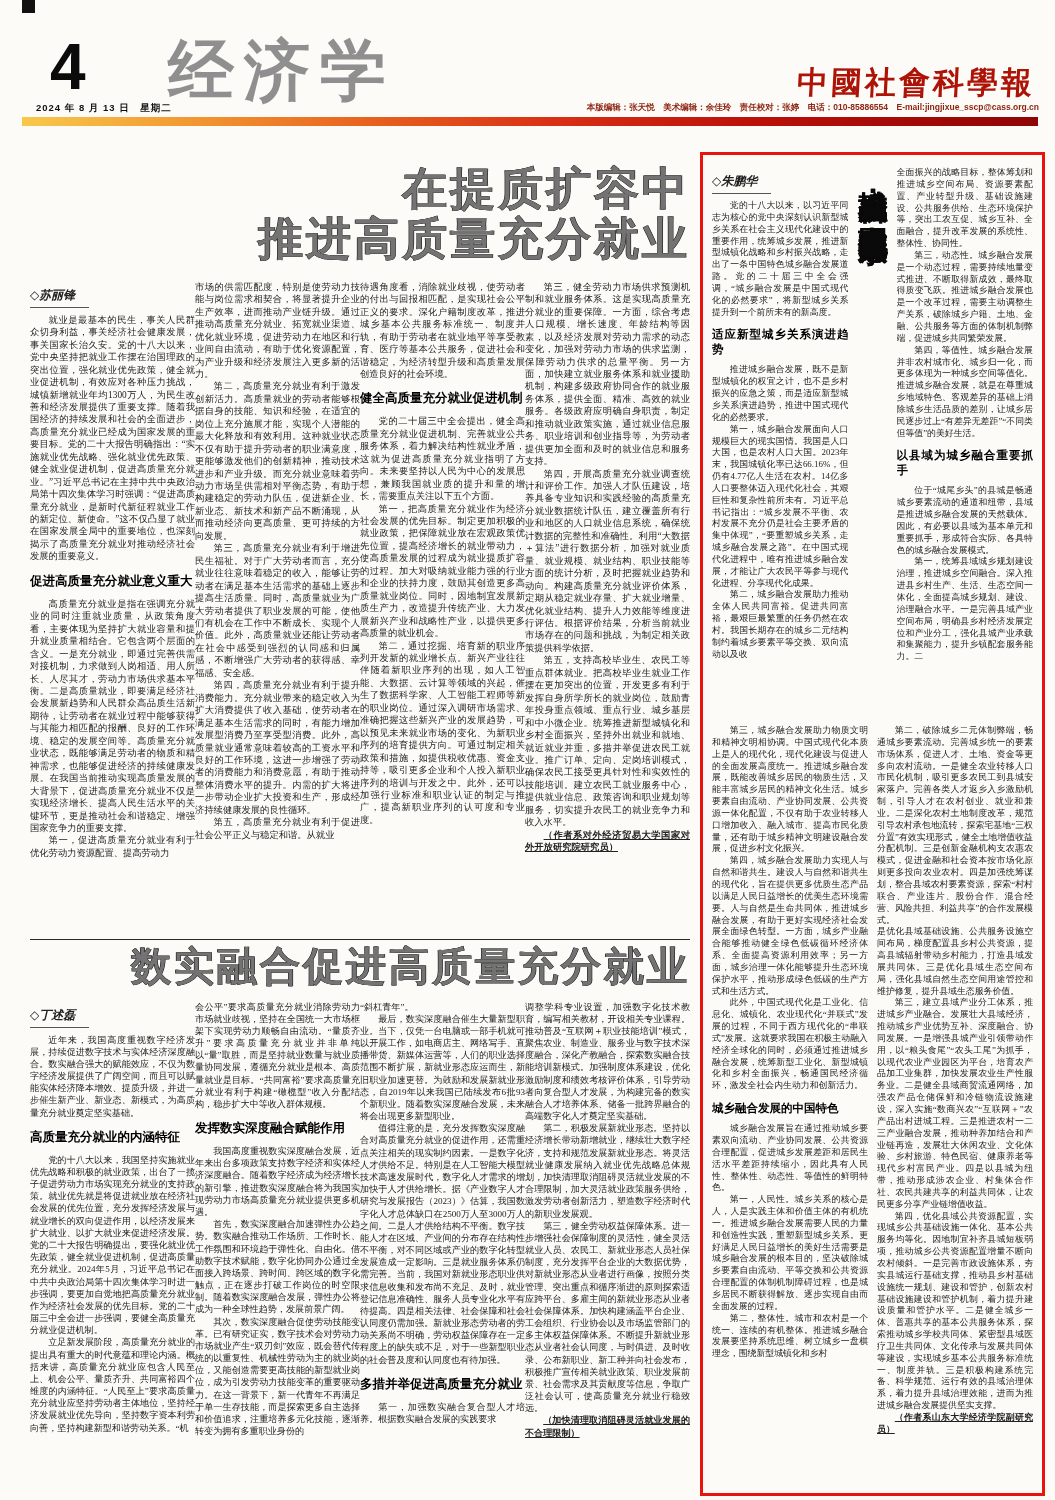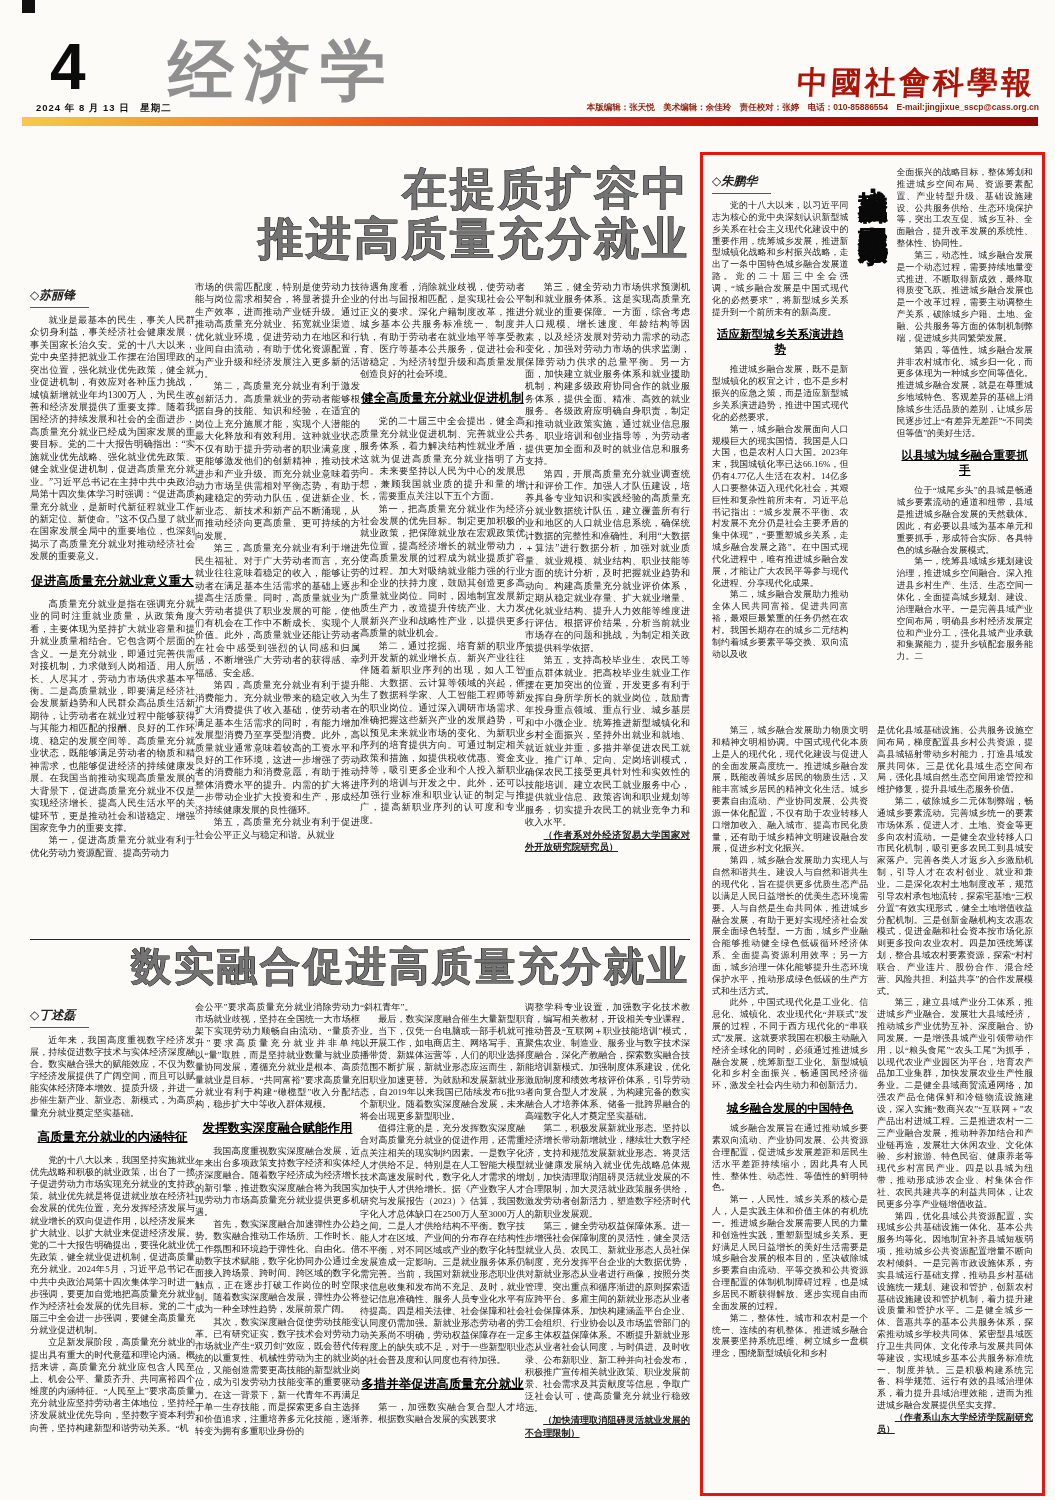--- a/index.html
+++ b/index.html
@@ -24,21 +24,21 @@
   .hl-top{font-size:45px;margin-top:26px;}
   .hl-bot{font-size:45px;}
   .hl-single{font-size:40px;margin-top:4px;}
   .cols{display:flex;text-align:justify;}
   .col{flex:1;overflow:hidden;}
   .cols-top{height:648px;margin-top:16px;}
   .cols-bot{height:500px;margin-top:12px;}
   p.bp{margin:0;font-size:9.3px;line-height:1.34;text-indent:2em;color:#222;}
   .cols-bot p.bp{font-size:9.1px;}
   p.cont{text-indent:0;}
-  .subhead{font:bold 12.5px "Liberation Sans",sans-serif;color:#000;text-align:center;margin:10px 0 8px;text-decoration:underline;}
+  .subhead{font:bold 12.5px "Liberation Sans",sans-serif;color:#000;margin:10px 0 8px;}
   .author-sig{display:inline-block;font:bold italic 12px "DejaVu Serif",serif;color:#222;
         border-bottom:1px solid #555;padding:2px 14px 3px 0;margin:4px 0 6px;}
   .byline{font:bold 9.3px "Liberation Sans",sans-serif;text-indent:2em;margin-top:8px;color:#111;text-decoration:underline;}
   .divider{border:0;border-top:1.5px solid #2a2a2a;margin:10px 0 2px;}
   
   #rightbox{position:absolute;left:700px;top:152px;width:345px;height:1344px;box-sizing:border-box;
         border:3px solid #e8150f;background:#fcfbf7;padding:12px 9px 10px;}
   .box-top{display:flex;gap:5px;height:552px;}
   .box-bot{display:flex;gap:9px;height:742px;margin-top:6px;}
   .bcol{width:140px;overflow:hidden;text-align:justify;}
@@ -161,22 +161,22 @@
       <div class="bcol2">
         <p class="bp">第三，城乡融合发展助力物质文明和精神文明相协调。中国式现代化本质上是人的现代化，现代化建设与促进人的全面发展高度统一。推进城乡融合发展，既能改善城乡居民的物质生活，又能丰富城乡居民的精神文化生活。城乡要素自由流动、产业协同发展、公共资源一体化配置，不仅有助于农业转移人口增加收入、融入城市、提高市民化质量，还有助于城乡精神文明建设融合发展，促进乡村文化振兴。</p>
         <p class="bp">第四，城乡融合发展助力实现人与自然和谐共生。建设人与自然和谐共生的现代化，旨在提供更多优质生态产品以满足人民日益增长的优美生态环境需要。人与自然是生命共同体，推进城乡融合发展，有助于更好实现经济社会发展全面绿色转型。一方面，城乡产业融合能够推动健全绿色低碳循环经济体系、全面提高资源利用效率；另一方面，城乡治理一体化能够提升生态环境保护水平，推动形成绿色低碳的生产方式和生活方式。</p>
         <p class="bp">此外，中国式现代化是工业化、信息化、城镇化、农业现代化“并联式”发展的过程，不同于西方现代化的“串联式”发展。这就要求我国在积极主动融入经济全球化的同时，必须通过推进城乡融合发展，统筹新型工业化、新型城镇化和乡村全面振兴，畅通国民经济循环，激发全社会内生动力和创新活力。</p>
         <div class="subhead">城乡融合发展的中国特色</div>
         <p class="bp">城乡融合发展旨在通过推动城乡要素双向流动、产业协同发展、公共资源合理配置，促进城乡发展差距和居民生活水平差距持续缩小，因此具有人民性、整体性、动态性、等值性的鲜明特色。</p>
         <p class="bp">第一，人民性。城乡关系的核心是人，人是实践主体和价值主体的有机统一。推进城乡融合发展需要人民的力量和创造性实践，重塑新型城乡关系。更好满足人民日益增长的美好生活需要是城乡融合发展的根本目的，坚决破除城乡要素自由流动、平等交换和公共资源合理配置的体制机制障碍过程，也是城乡居民不断获得解放、逐步实现自由而全面发展的过程。</p>
         <p class="bp">第二，整体性。城市和农村是一个统一、连续的有机整体。推进城乡融合发展要坚持系统思维、树立城乡一盘棋理念，围绕新型城镇化和乡村</p>
       </div>
       <div class="bcol2">
+        <p class="bp">第二，破除城乡二元体制弊端，畅通城乡要素流动。完善城乡统一的要素市场体系，促进人才、土地、资金等更多向农村流动。一是健全农业转移人口市民化机制，吸引更多农民工到县城安家落户。完善各类人才返乡入乡激励机制，引导人才在农村创业、就业和兼业。二是深化农村土地制度改革，规范引导农村承包地流转，探索宅基地“三权分置”有效实现形式，健全土地增值收益分配机制。三是创新金融机构支农惠农模式，促进金融和社会资本按市场化原则更多投向农业农村。四是加强统筹谋划，整合县域农村要素资源，探索“村村联合、产业连片、股份合作、混合经营、风险共担、利益共享”的合作发展模式。</p>
         <p class="bp cont">是优化县域基础设施、公共服务设施空间布局，梯度配置县乡村公共资源，提高县城辐射带动乡村能力，打造县域发展共同体。三是优化县域生态空间布局，强化县域自然生态空间用途管控和维护修复，提升县域生态服务价值。</p>
-        <p class="bp">第二，破除城乡二元体制弊端，畅通城乡要素流动。完善城乡统一的要素市场体系，促进人才、土地、资金等更多向农村流动。一是健全农业转移人口市民化机制，吸引更多农民工到县城安家落户。完善各类人才返乡入乡激励机制，引导人才在农村创业、就业和兼业。二是深化农村土地制度改革，规范引导农村承包地流转，探索宅基地“三权分置”有效实现形式，健全土地增值收益分配机制。三是创新金融机构支农惠农模式，促进金融和社会资本按市场化原则更多投向农业农村。四是加强统筹谋划，整合县域农村要素资源，探索“村村联合、产业连片、股份合作、混合经营、风险共担、利益共享”的合作发展模式。</p>
         <p class="bp">第三，建立县域产业分工体系，推进城乡产业融合。发展壮大县域经济，推动城乡产业优势互补、深度融合、协同发展。一是增强县城产业引领带动作用，以“粮头食尾”“农头工尾”为抓手，以现代农业产业园区为平台，培育农产品加工业集群，加快发展农业生产性服务业。二是健全县域商贸流通网络，加强农产品仓储保鲜和冷链物流设施建设，深入实施“数商兴农”“互联网＋”农产品出村进城工程。三是推进农村一二三产业融合发展，推动种养加结合和产业链再造，发展壮大休闲农业、文化体验、乡村旅游、特色民宿、健康养老等现代乡村富民产业。四是以县城为纽带，推动形成涉农企业、村集体合作社、农民共建共享的利益共同体，让农民更多分享产业链增值收益。</p>
         <p class="bp">第四，优化县域公共资源配置，实现城乡公共基础设施一体化、基本公共服务均等化。因地制宜补齐县城短板弱项，推动城乡公共资源配置增量不断向农村倾斜。一是完善市政设施体系，夯实县城运行基础支撑，推动县乡村基础设施统一规划、建设和管护，创新农村基础设施建设和管护机制，着力提升建设质量和管护水平。二是健全城乡一体、普惠共享的基本公共服务体系，探索推动城乡学校共同体、紧密型县域医疗卫生共同体、文化传承与发展共同体等建设，实现城乡基本公共服务标准统一、制度并轨。三是积极构建系统完备、科学规范、运行有效的县域治理体系，着力提升县域治理效能，进而为推进城乡融合发展提供坚实支撑。</p>
         <p class="bp byline">（作者系山东大学经济学院副研究员）</p>
       </div>
     </div>
   </div>
 
 </div>
 
 </body></html>

